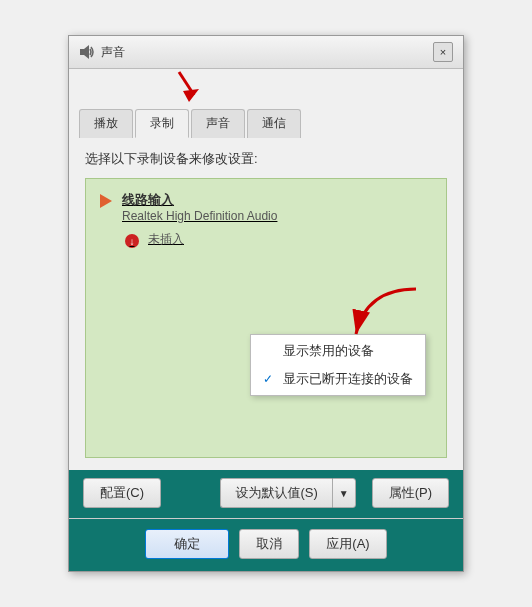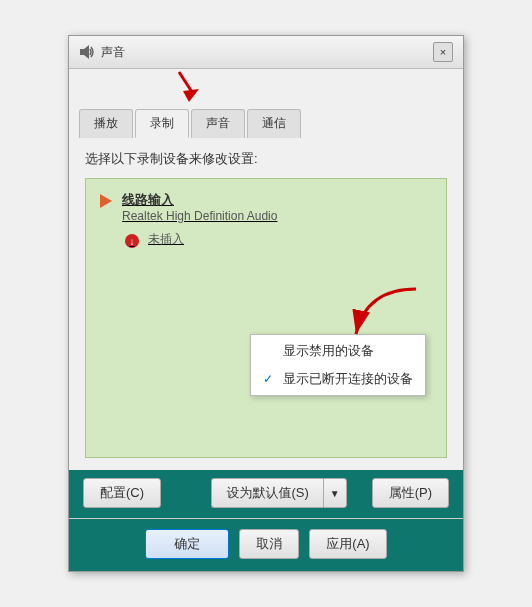--- a/index.html
+++ b/index.html
@@ -286,21 +286,21 @@
             <polygon points="0 0, 8 3, 0 6" fill="#cc0000"></polygon>
           </marker>
         </defs>
         <path d="M 80,10 Q 30,10 20,55" stroke="#cc0000" stroke-width="3" fill="none" marker-end="url(#arrowhead)"></path>
       </svg>
     </div>
   </div>
 
   <div style="padding: 8px 14px 4px; display:flex; justify-content:space-between; align-items:center;">
     <button class="btn">配置(C)</button>
-    <div style="display:flex; gap:25px;align-items:flex-end;">
+    <div style="display:flex; gap:16px;align-items:flex-end;">
       <div class="btn-split">
         <button class="btn-main btn">设为默认值(S)</button>
         <button class="btn-arrow btn">▼</button>
       </div>
       <button class="btn">属性(P)</button>
     </div>
   </div>
 
   <div style="border-top:1px solid #ccc; margin: 6px 0;"></div>
 

